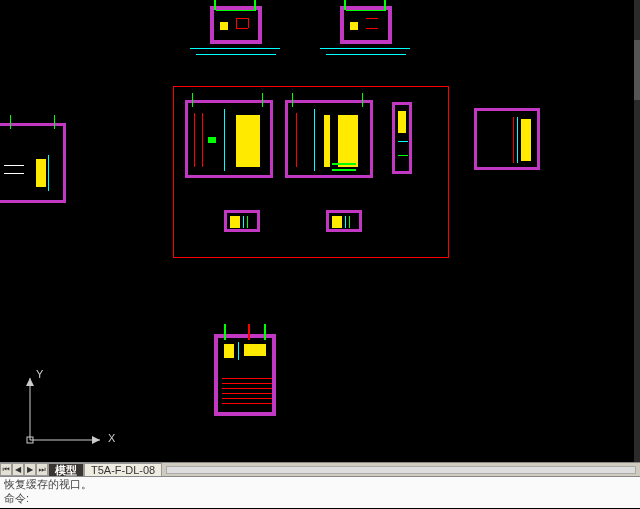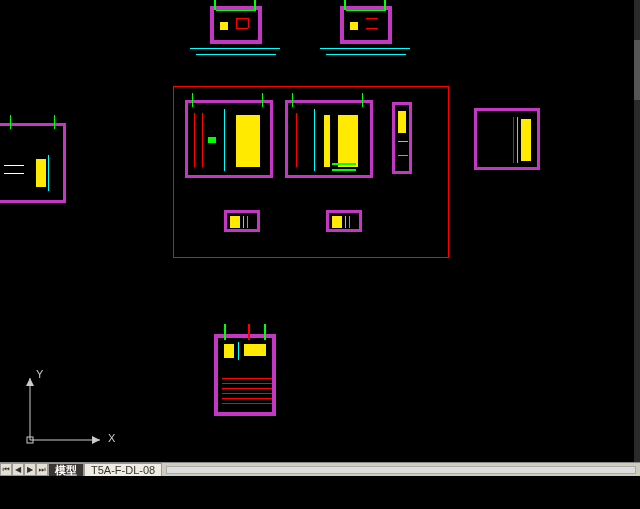--- a/index.html
+++ b/index.html
@@ -166,14 +166,21 @@
       <div>⏮</div>
       <div>◀</div>
       <div>▶</div>
       <div>⏭</div>
     </div>
     <div class="tab active">模型</div>
     <div class="tab">T5A-F-DL-08</div>
     <div class="tab-track"></div>
   </div>
 
+  <div class="cmd-area">
+    <div class="line">恢复缓存的视口。</div>
+    <div class="cmd-input">
+      <span class="prompt">命令:</span>
+      <input type="text" value="" style="">
+    </div>
+  </div>
 
 </div>
 
 </body></html>

